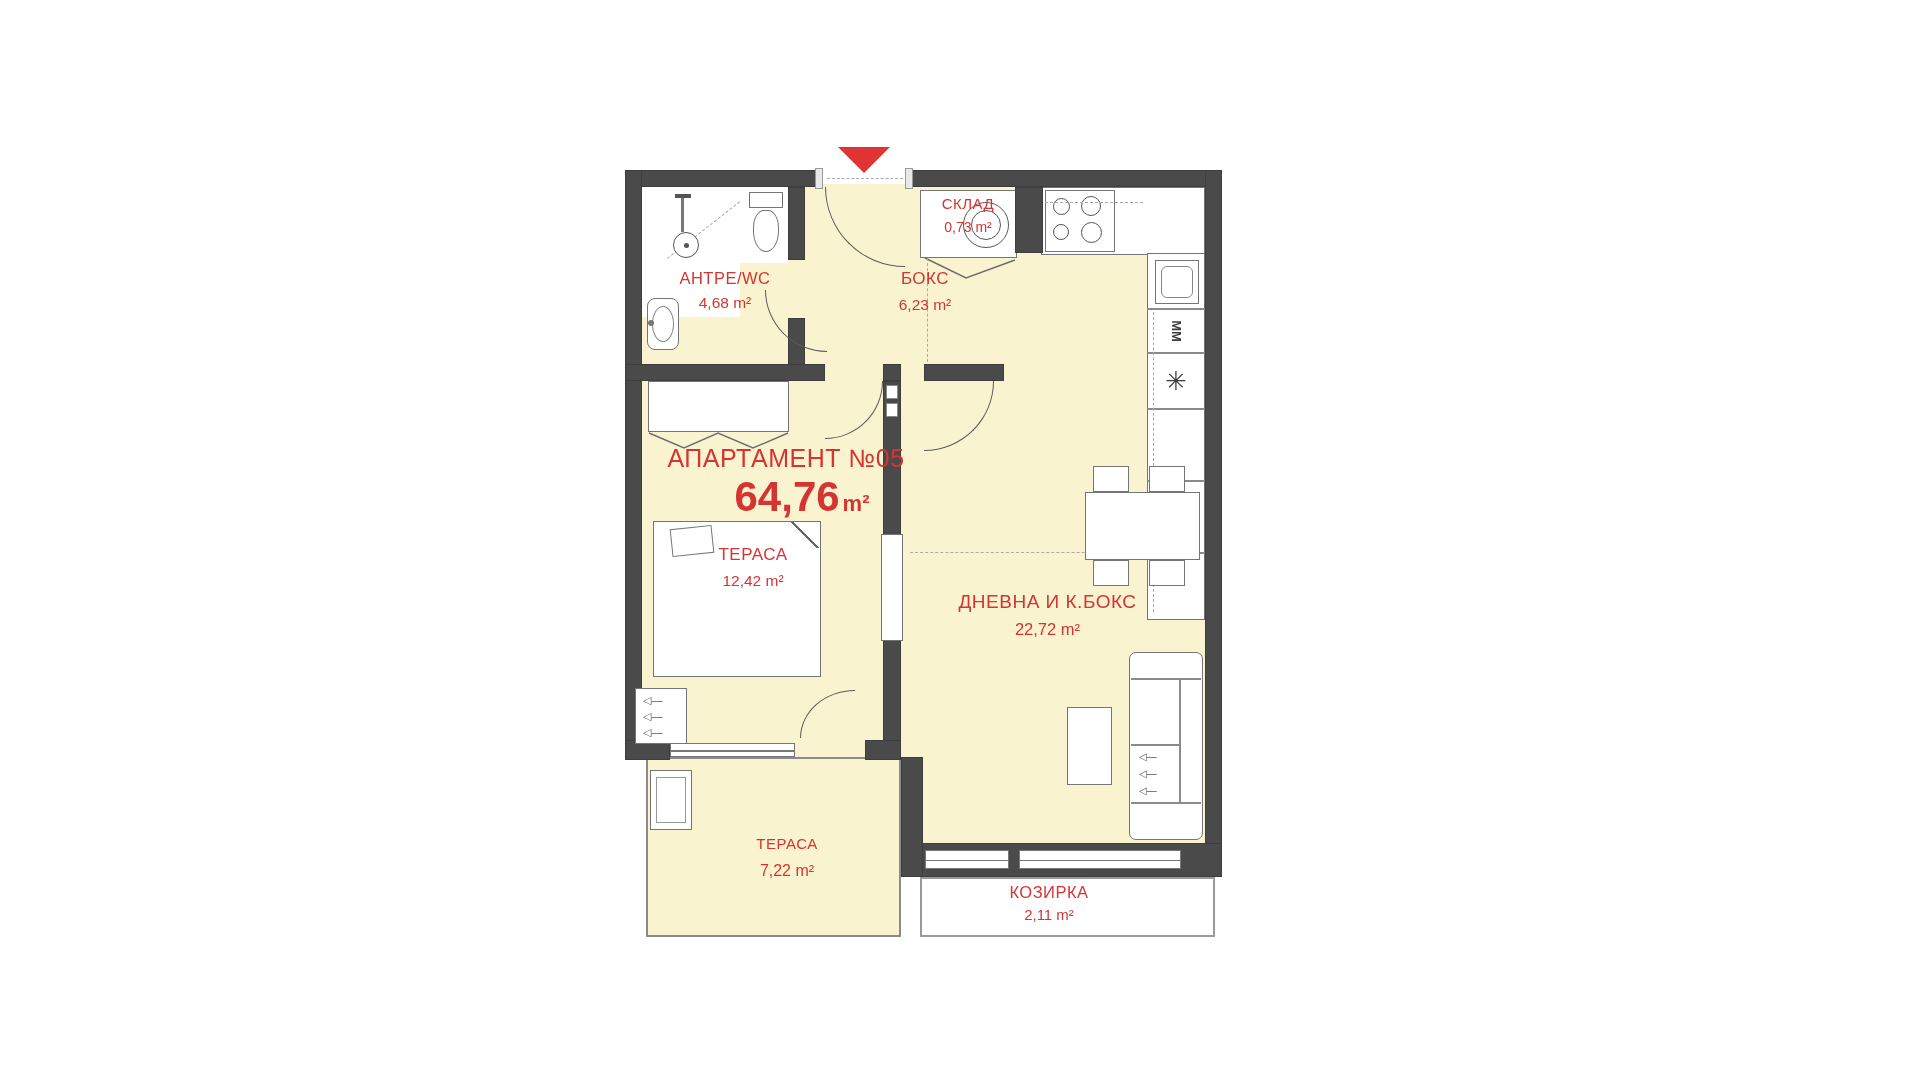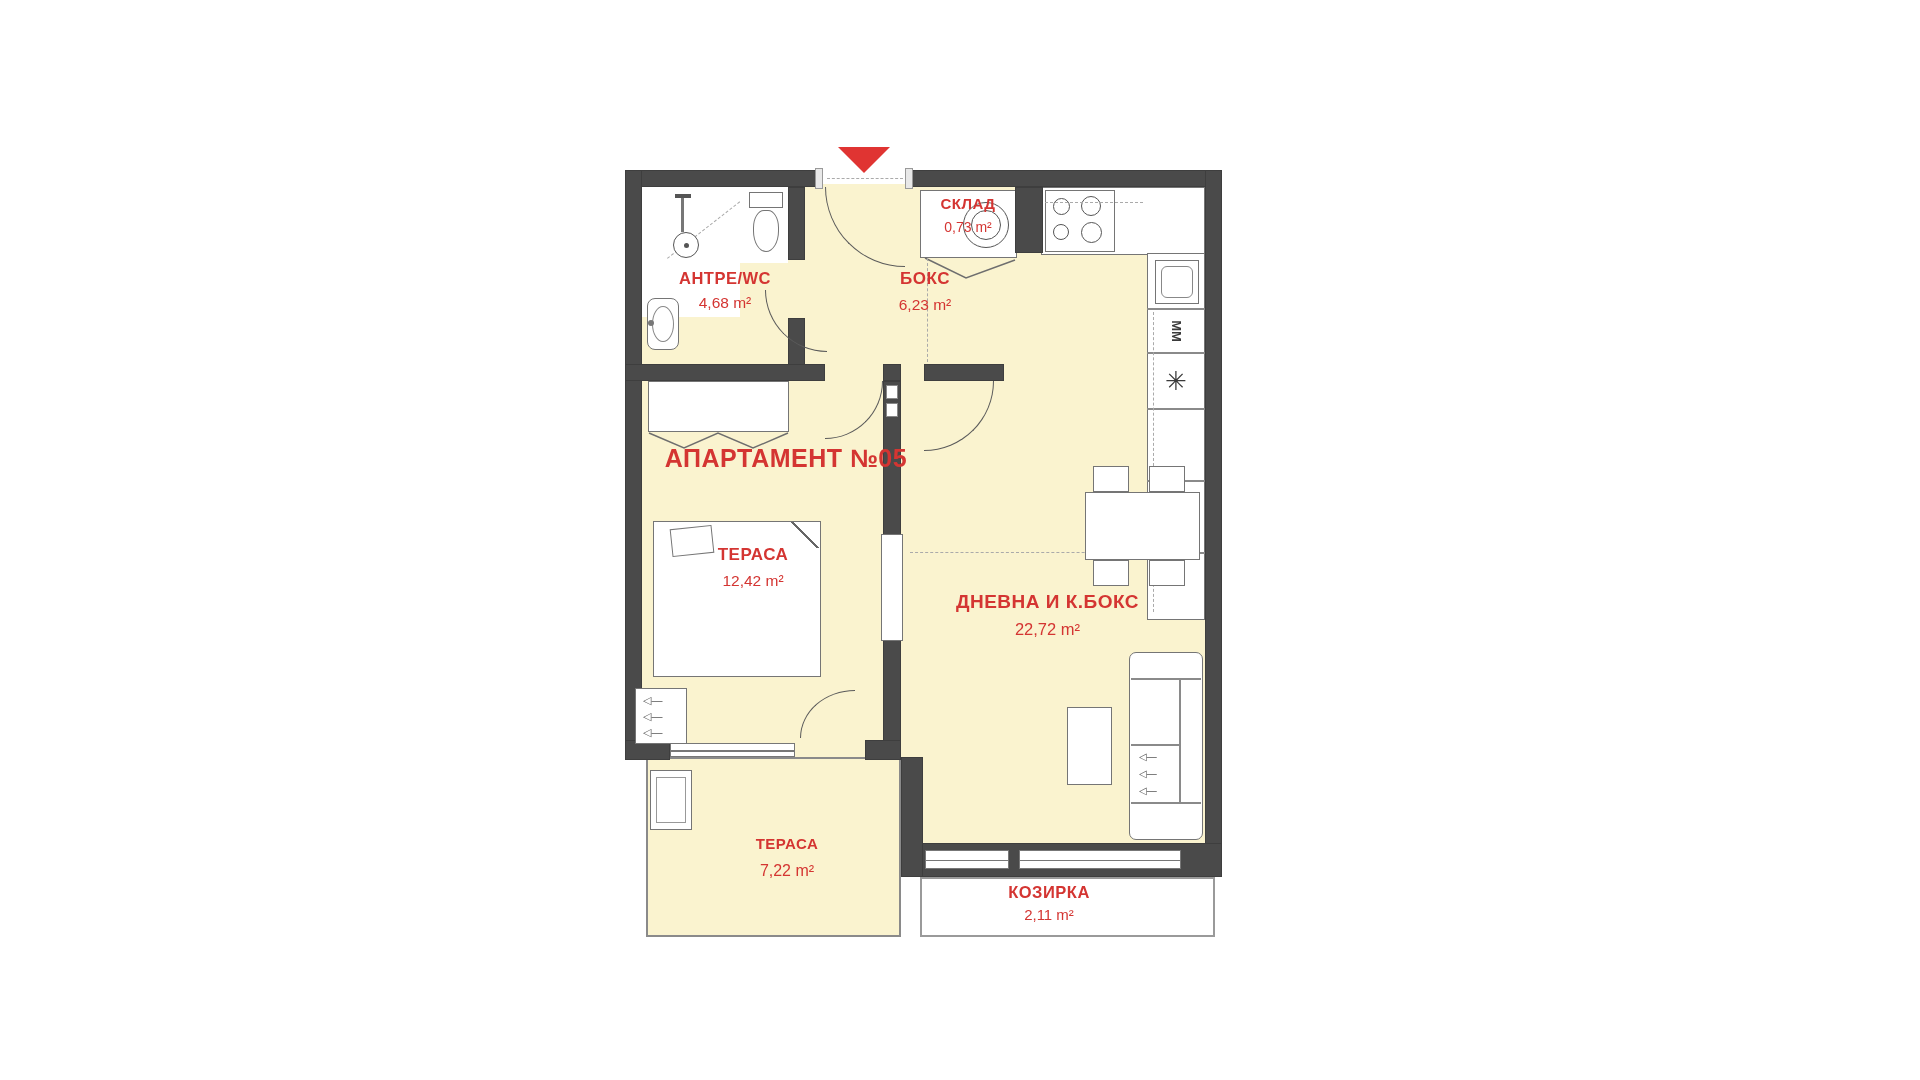--- a/index.html
+++ b/index.html
@@ -12,21 +12,21 @@
   .w{background:#ffffff;border:1.5px solid #757575;}
   .thin{background:#8a8a8a;}
   .win{background:#fff;border:1.5px solid #777;}
   .win .mid{position:absolute;left:0;right:0;top:50%;height:1.5px;background:#777;}
   .dash-h{border-top:1.5px dashed #aaa;}
   .dash-v{border-left:1.5px dashed #aaa;}
   .arc-bl{border-left:1.6px solid #5a5a5a;border-bottom:1.6px solid #5a5a5a;border-bottom-left-radius:100%;}
   .arc-br{border-right:1.6px solid #5a5a5a;border-bottom:1.6px solid #5a5a5a;border-bottom-right-radius:100%;}
   .arc-tl{border-left:1.6px solid #5a5a5a;border-top:1.6px solid #5a5a5a;border-top-left-radius:100%;}
   .lbl{color:#D43532;text-align:center;line-height:1.05;white-space:nowrap;}
-  .name{font-weight:bold;letter-spacing:.5px;}
+  .name{font-weight:normal;letter-spacing:.5px;}
   .circ{border:1.5px solid #555;border-radius:50%;background:#fff;}
   .darktxt{color:#3a3a3a;text-align:center;}
   .arrow-down{width:0;height:0;border-left:26px solid transparent;border-right:26px solid transparent;
               border-top:26px solid #E03432;}
   .curl{background:linear-gradient(225deg, transparent 48%, #666 48%, #666 53%, transparent 53%);}
   svg{display:block;}
 </style>
 </head>
 <body>
 
@@ -152,20 +152,24 @@
     <div class="abs lbl name" style="left:40px;top:130px;width:120px;font-size:16.5px;">АНТРЕ/WC</div>
     <div class="abs lbl" style="left:40px;top:155px;width:120px;font-size:15.5px;">4,68 m²</div>
 
     <div class="abs lbl name" style="left:240px;top:130px;width:120px;font-size:17px;">БОКС</div>
     <div class="abs lbl" style="left:240px;top:157px;width:120px;font-size:15.5px;">6,23 m²</div>
 
     <div class="abs lbl name" style="left:297px;top:56px;width:92px;font-size:15px;z-index:3;">СКЛАД</div>
     <div class="abs lbl" style="left:297px;top:80px;width:92px;font-size:14px;z-index:3;">0,73 m²</div>
 
     <div class="abs lbl name" style="left:15px;top:305px;width:292px;font-size:25px;z-index:4;">АПАРТАМЕНТ №05</div>
+    <div class="abs" style="left:52px;top:330px;width:250px;height:48px;display:flex;justify-content:center;align-items:flex-end;gap:3px;z-index:4;">
+      <span style="color:#D43532;font-size:42px;font-weight:bold;line-height:1;">64,76</span>
+      <span style="color:#D43532;font-size:22px;font-weight:bold;line-height:1;padding-bottom:3px;">m²</span>
+    </div>
 
     <div class="abs lbl name" style="left:68px;top:406px;width:120px;font-size:17px;">ТЕРАСА</div>
     <div class="abs lbl" style="left:68px;top:433px;width:120px;font-size:15.5px;">12,42 m²</div>
 
     <div class="abs lbl name" style="left:330px;top:452px;width:185px;font-size:19px;">ДНЕВНА И К.БОКС</div>
     <div class="abs lbl" style="left:355px;top:481px;width:135px;font-size:16.5px;">22,72 m²</div>
 
     <div class="abs lbl name" style="left:102px;top:696px;width:120px;font-size:15px;">ТЕРАСА</div>
     <div class="abs lbl" style="left:102px;top:723px;width:120px;font-size:16px;">7,22 m²</div>
 

